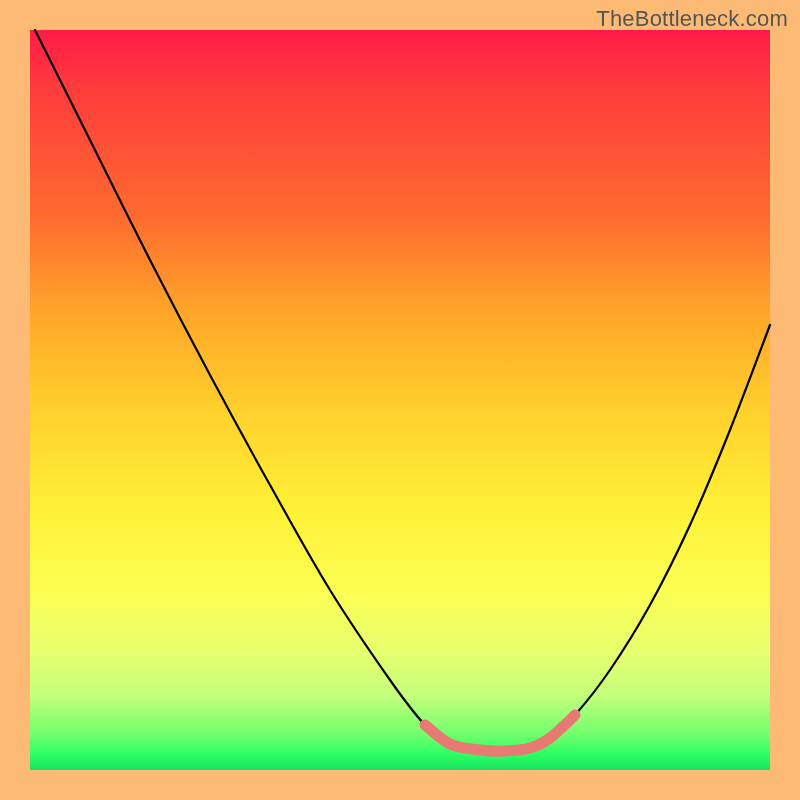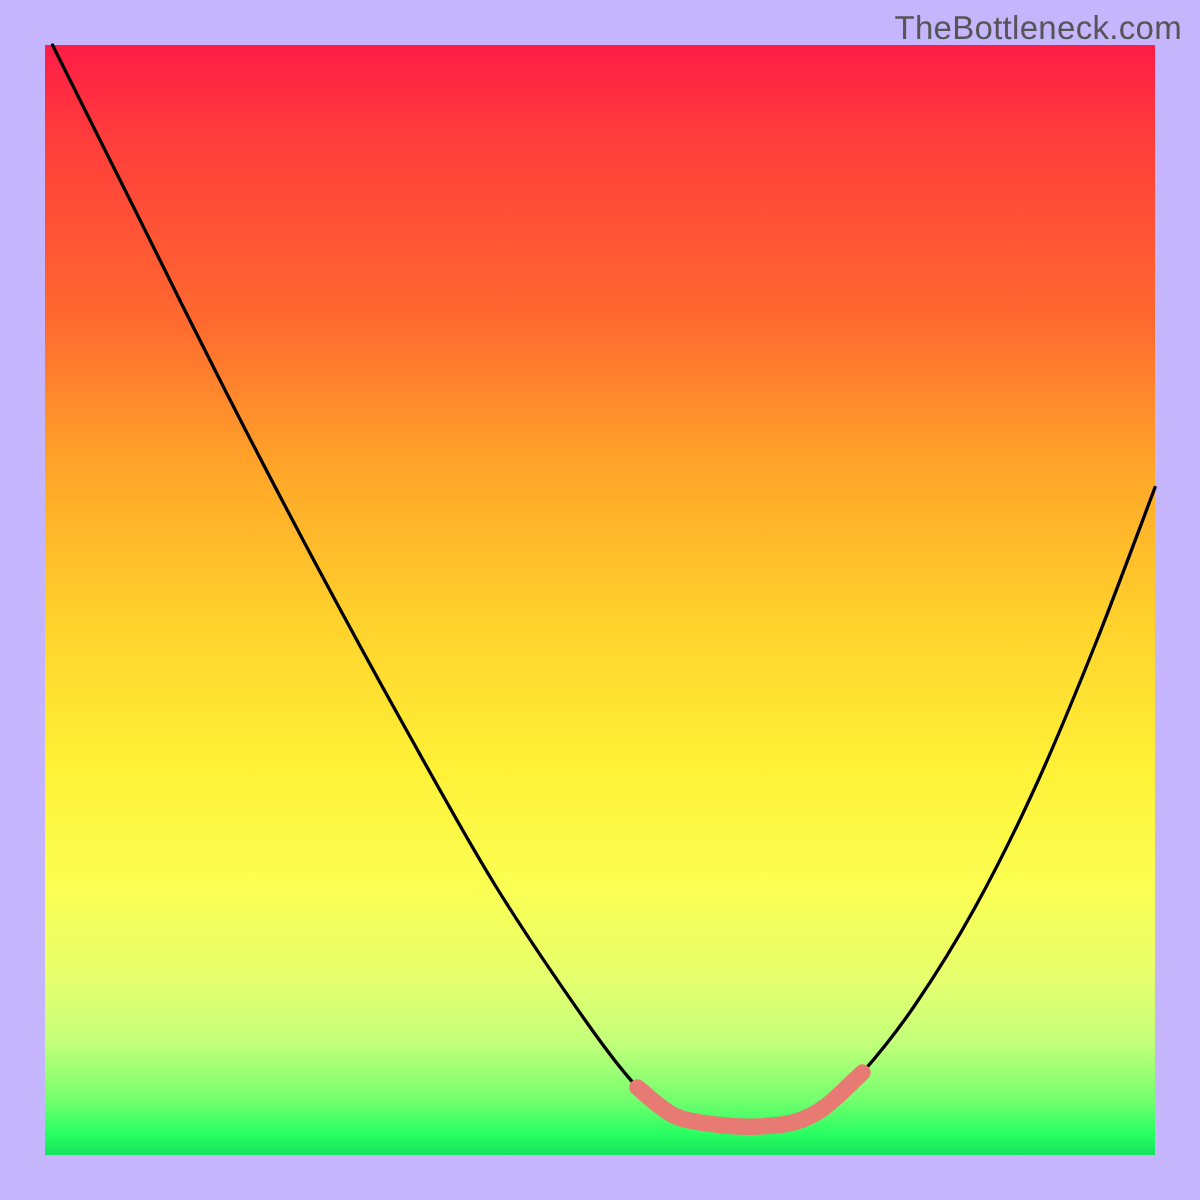--- a/index.html
+++ b/index.html
@@ -8,21 +8,21 @@
     background: #000;
     width: 800px;
     height: 800px;
     overflow: hidden;
     font-family: Arial, Helvetica, sans-serif;
   }
   .canvas {
     position: relative;
     width: 800px;
     height: 800px;
-    background: #c4b5fd;
+    background: #fdba74;
   }
   .watermark {
     position: absolute;
     top: 6px;
     right: 12px;
     color: #555;
     font-size: 22px;
     font-weight: 500;
     letter-spacing: 0.2px;
     z-index: 50;

